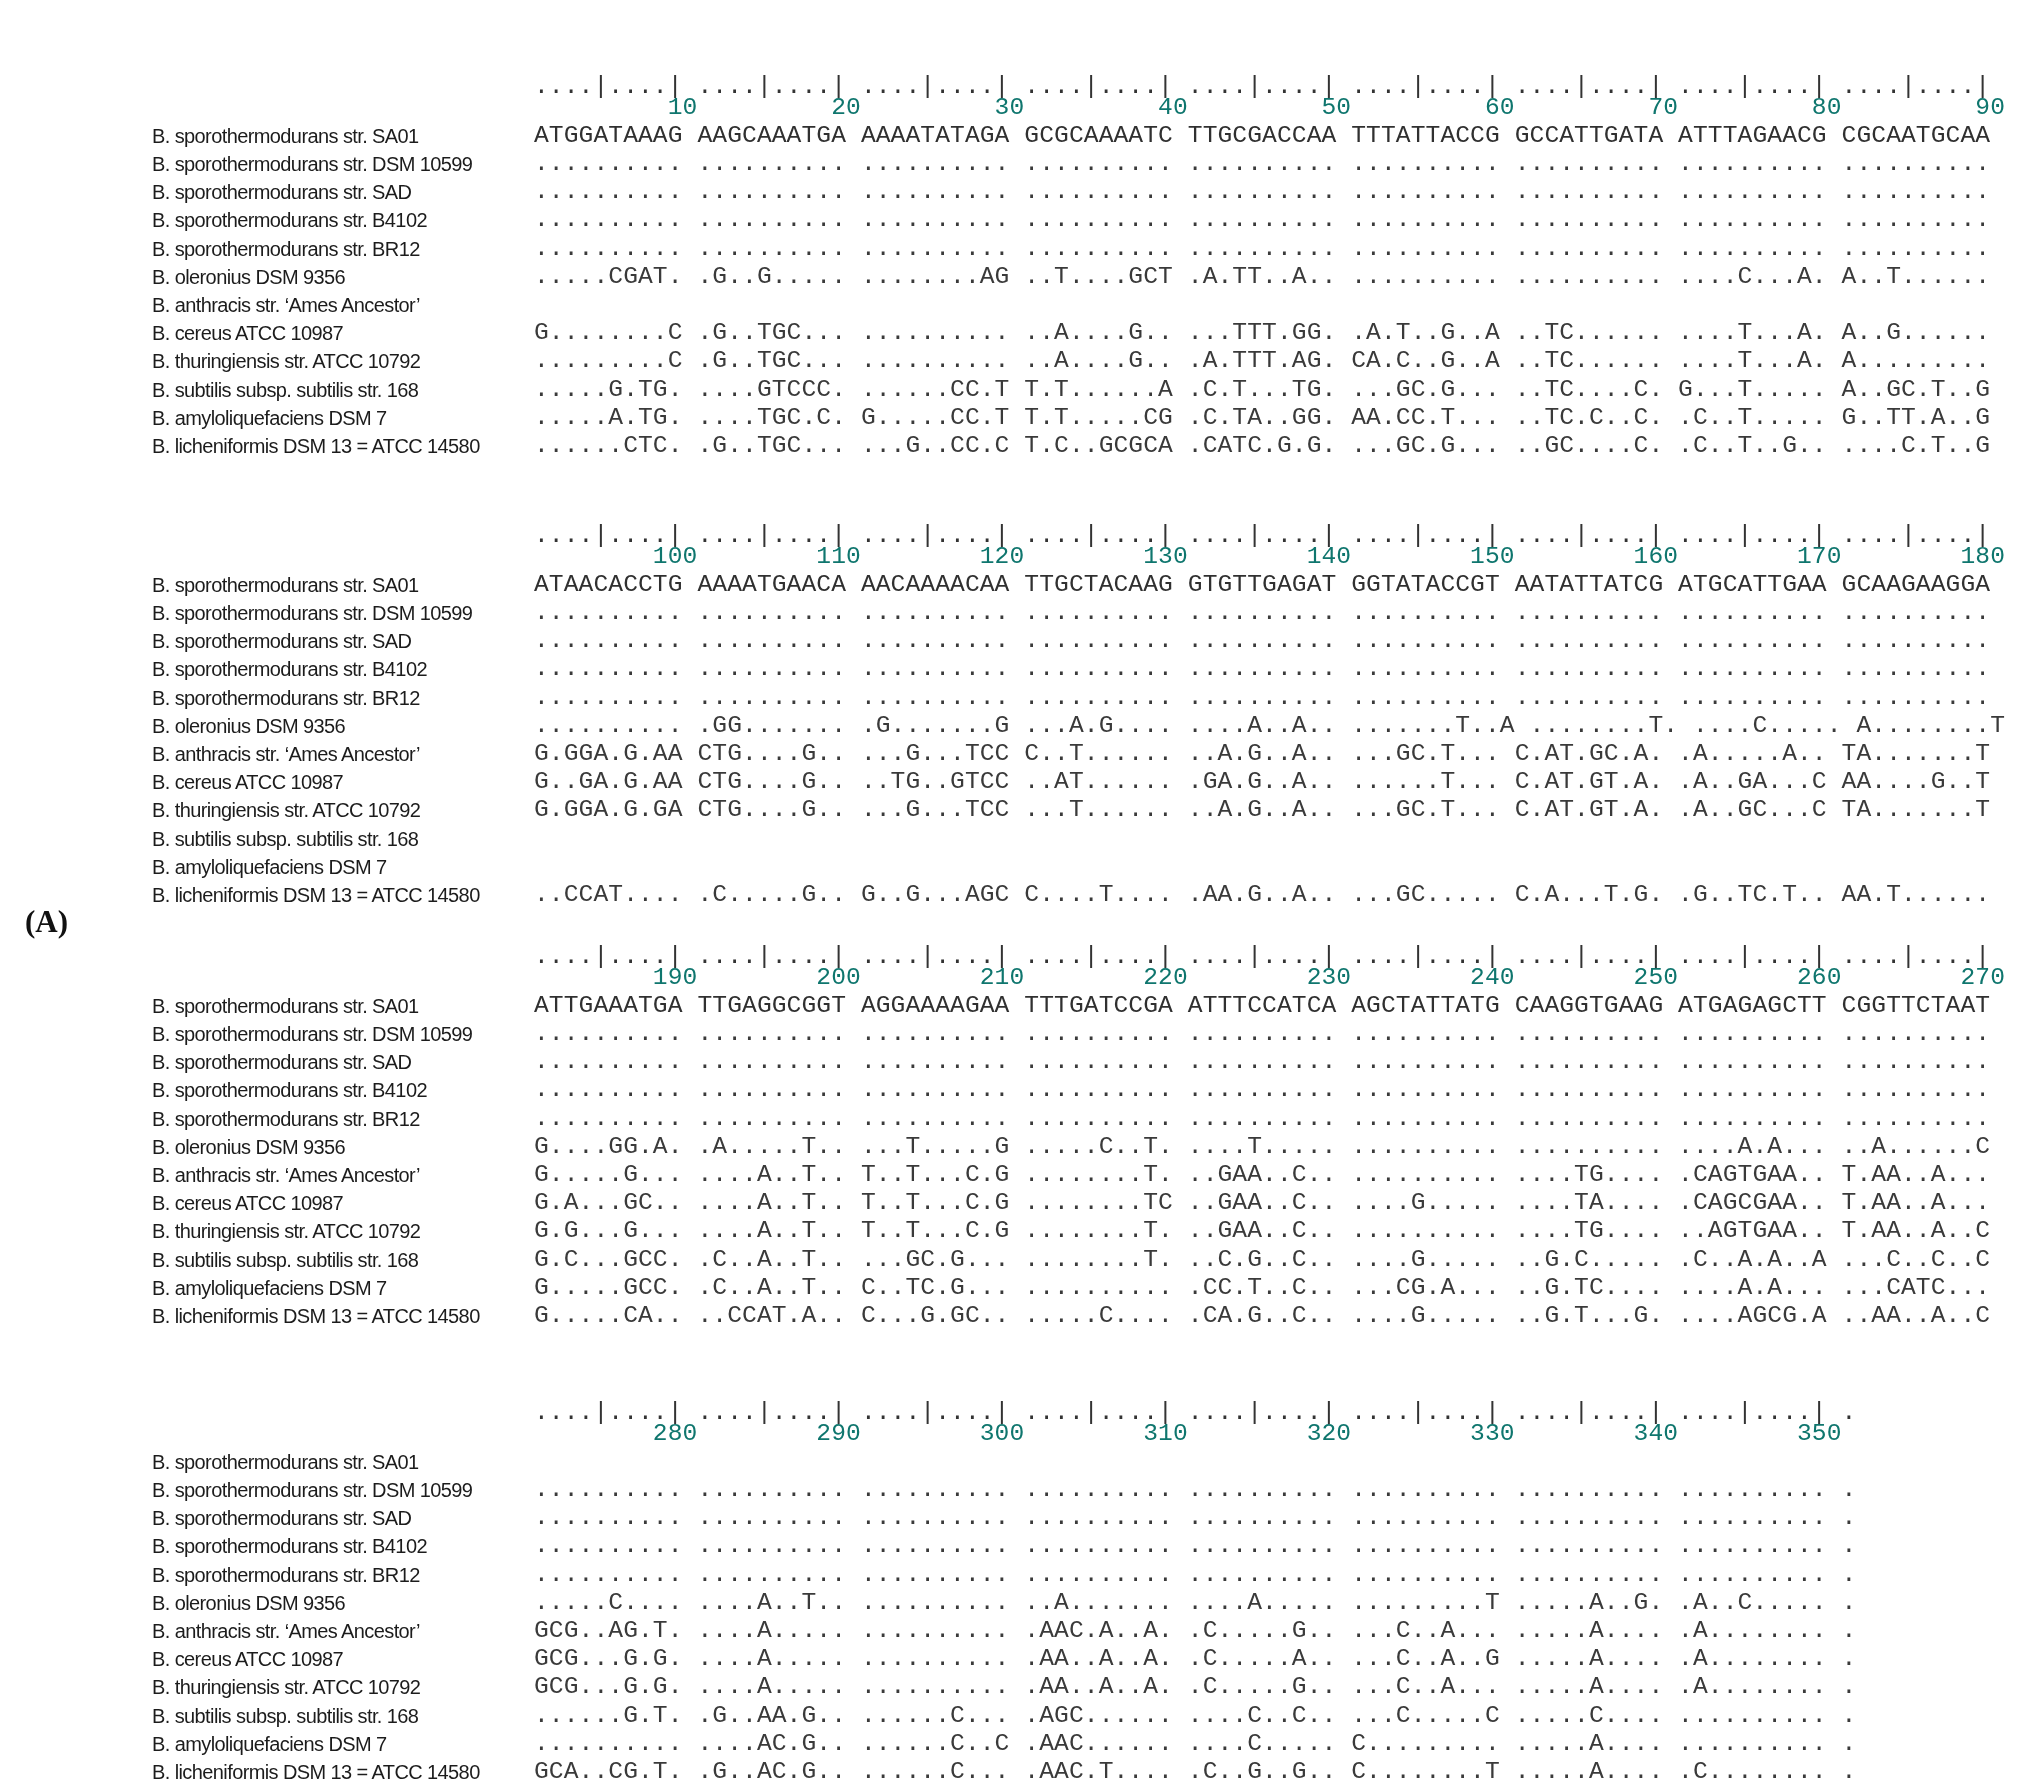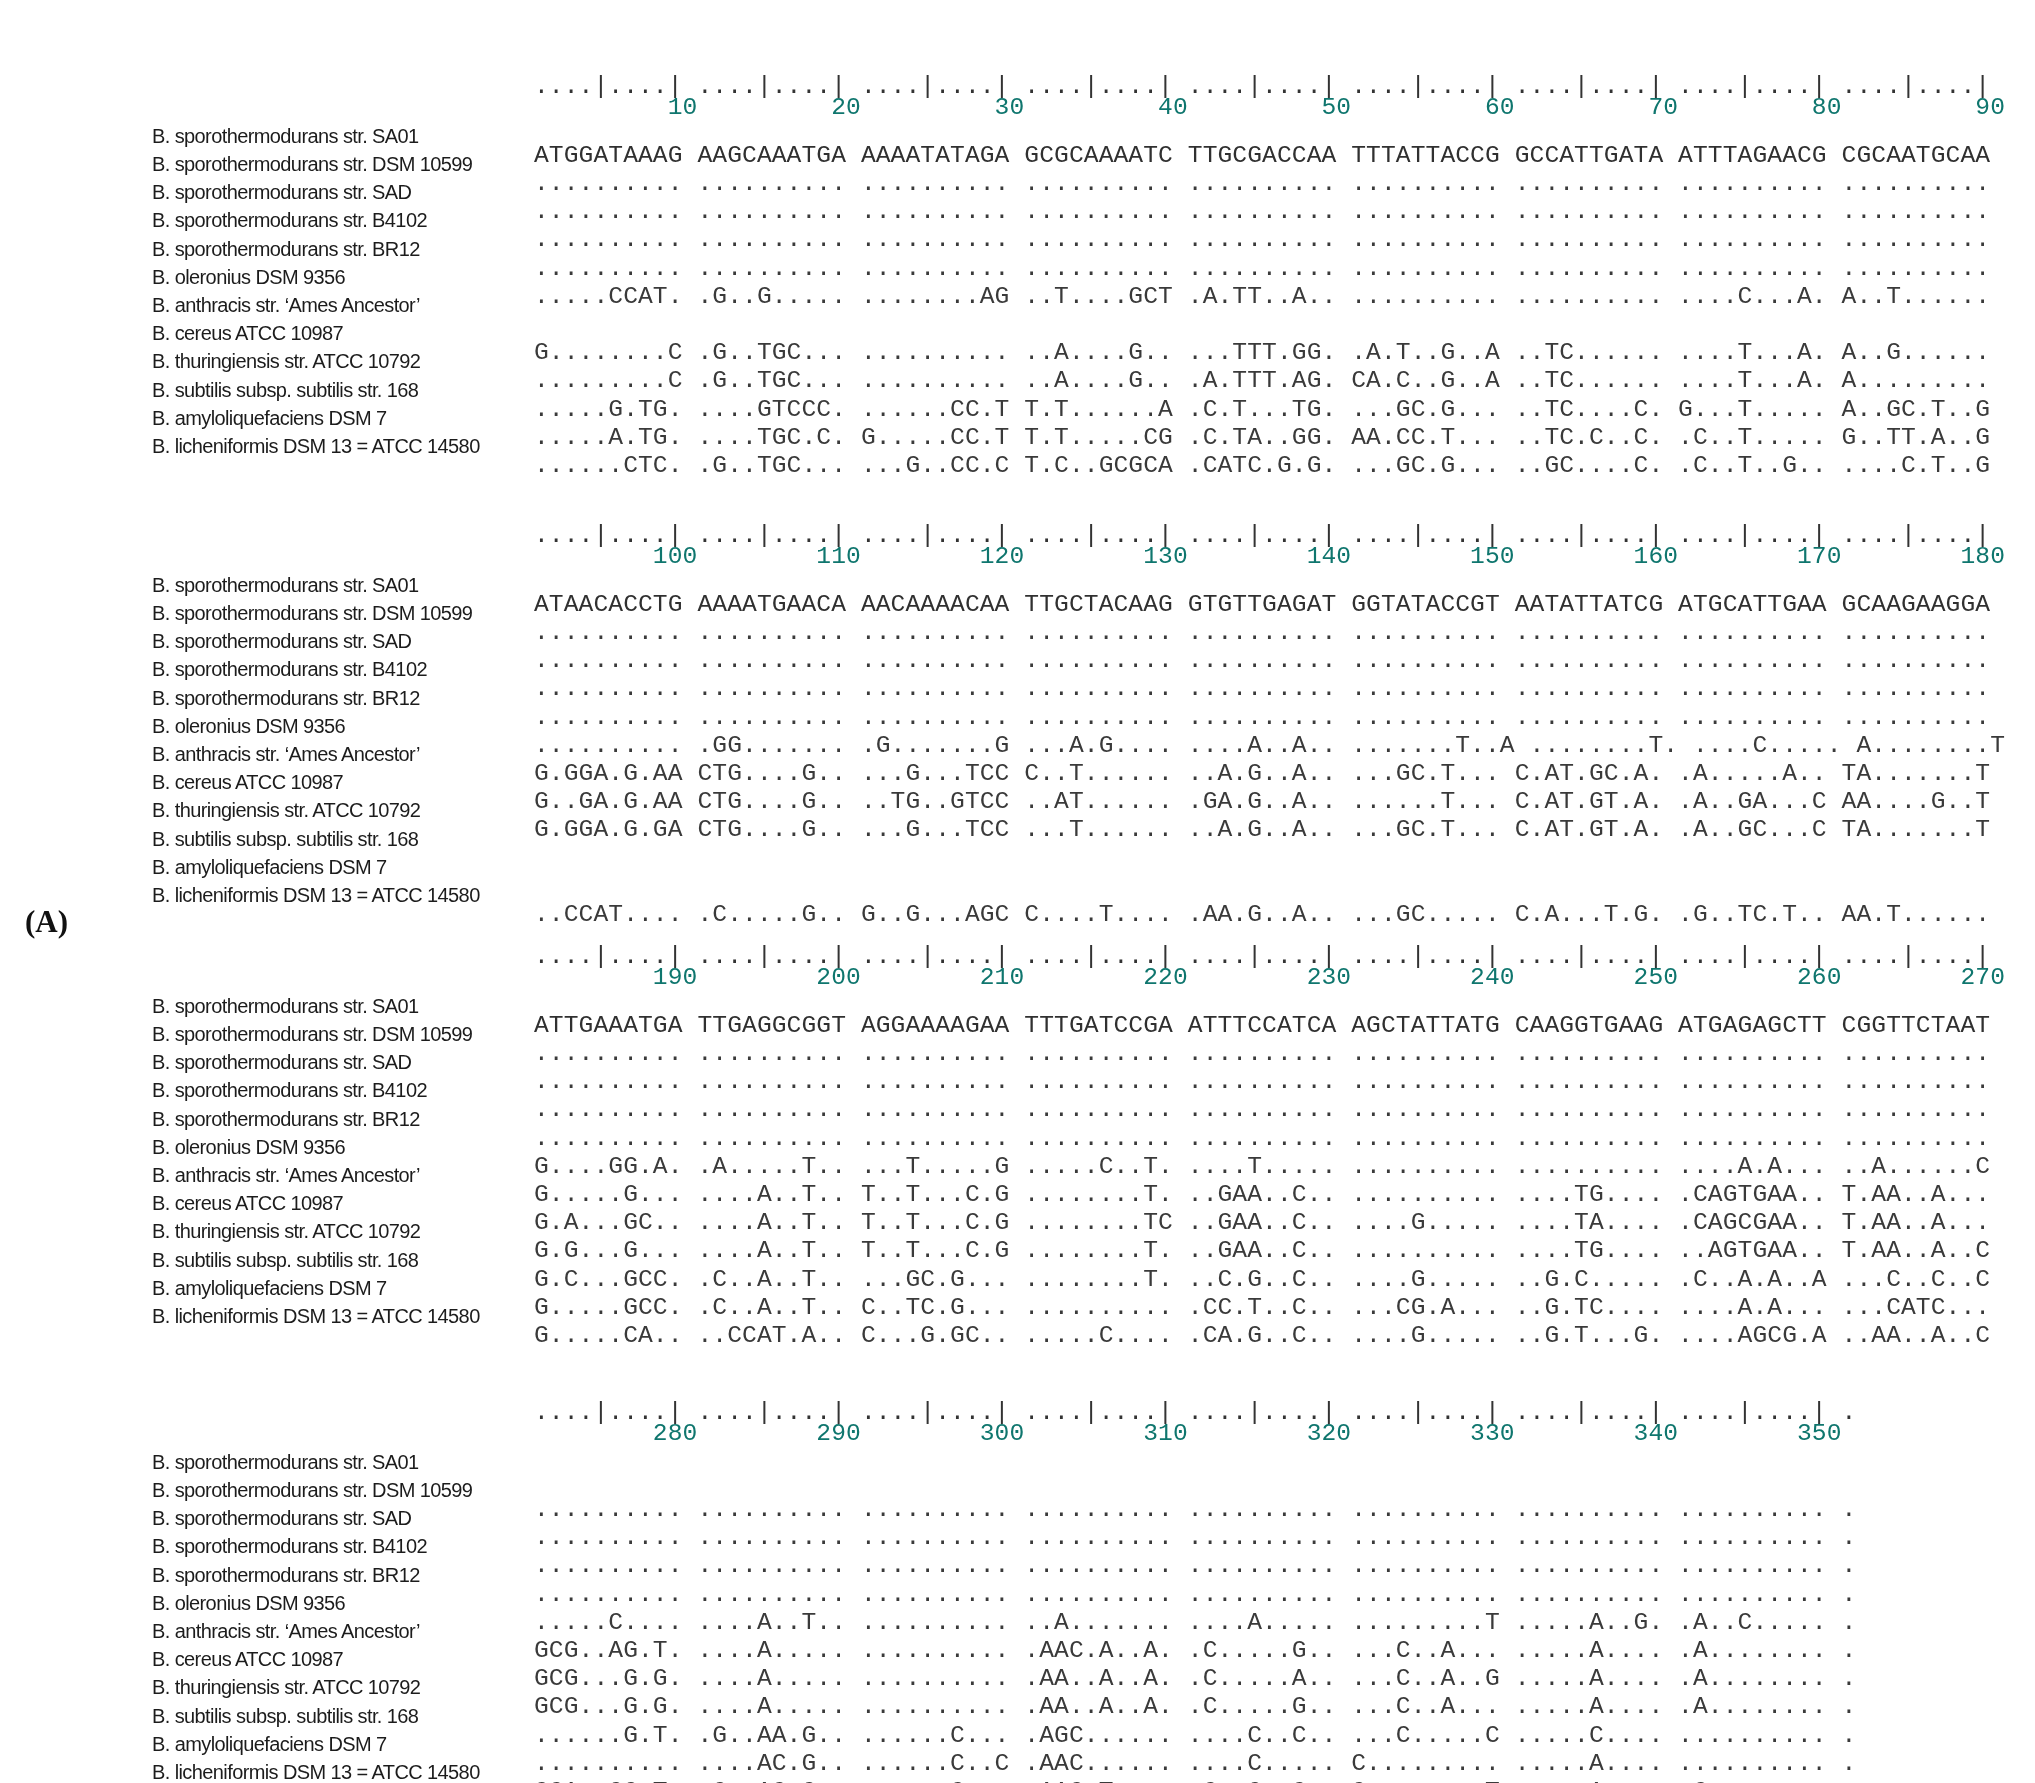--- a/index.html
+++ b/index.html
@@ -16,21 +16,21 @@
   }
   .ruler { top: 0; color: #333; }
   .ticks { top: 21.4px; color: #0f766e; }
   .row { position: absolute; left: 0; height: 28px; width: 2035px; }
   .row-label {
     position: absolute; left: 152px; top: 1.9px;
     font-family: "Liberation Sans", sans-serif; font-size: 20px; line-height: 25px;
     color: #1c1c1c; white-space: nowrap; letter-spacing: -0.6px;
   }
   .row-label .sp { }
-  .row-seq { top: 0; margin-top: 20px; }
+  .row-seq { top: 0; }
   .row-seq.ref { color: #303030; }
 </style>
 </head>
 <body>
 
 <div class="panel-label">(A)</div>
 
 <div class="block" style="top:73px;">
   <div class="ruler">....|....| ....|....| ....|....| ....|....| ....|....| ....|....| ....|....| ....|....| ....|....|</div>
   <div class="ticks">         10         20         30         40         50         60         70         80         90</div>
@@ -49,21 +49,21 @@
   <div class="row" style="top:133px;">
       <div class="row-label"><span>B.</span> <span class="sp">sporothermodurans</span> <span>str. B4102</span></div>
       <div class="row-seq">.......... .......... .......... .......... .......... .......... .......... .......... ..........</div>
     </div>
   <div class="row" style="top:162px;">
       <div class="row-label"><span>B.</span> <span class="sp">sporothermodurans</span> <span>str. BR12</span></div>
       <div class="row-seq">.......... .......... .......... .......... .......... .......... .......... .......... ..........</div>
     </div>
   <div class="row" style="top:190px;">
       <div class="row-label"><span>B.</span> <span class="sp">oleronius</span> <span>DSM 9356</span></div>
-      <div class="row-seq">.....CCAT. .G..G..... ........AG ..T....GCT .A.TT..A.. .......... .......... ....C...A. A..T......</div>
+      <div class="row-seq">.....CGAT. .G..G..... ........AG ..T....GCT .A.TT..A.. .......... .......... ....C...A. A..T......</div>
     </div>
   <div class="row" style="top:218px;">
       <div class="row-label"><span>B.</span> <span class="sp">anthracis</span> <span>str. ‘Ames Ancestor’</span></div>
     </div>
   <div class="row" style="top:246px;">
       <div class="row-label"><span>B.</span> <span class="sp">cereus</span> <span>ATCC 10987</span></div>
       <div class="row-seq">G........C .G..TGC... .......... ..A....G.. ...TTT.GG. .A.T..G..A ..TC...... ....T...A. A..G......</div>
     </div>
   <div class="row" style="top:274px;">
       <div class="row-label"><span>B.</span> <span class="sp">thuringiensis</span> <span>str. ATCC 10792</span></div>

